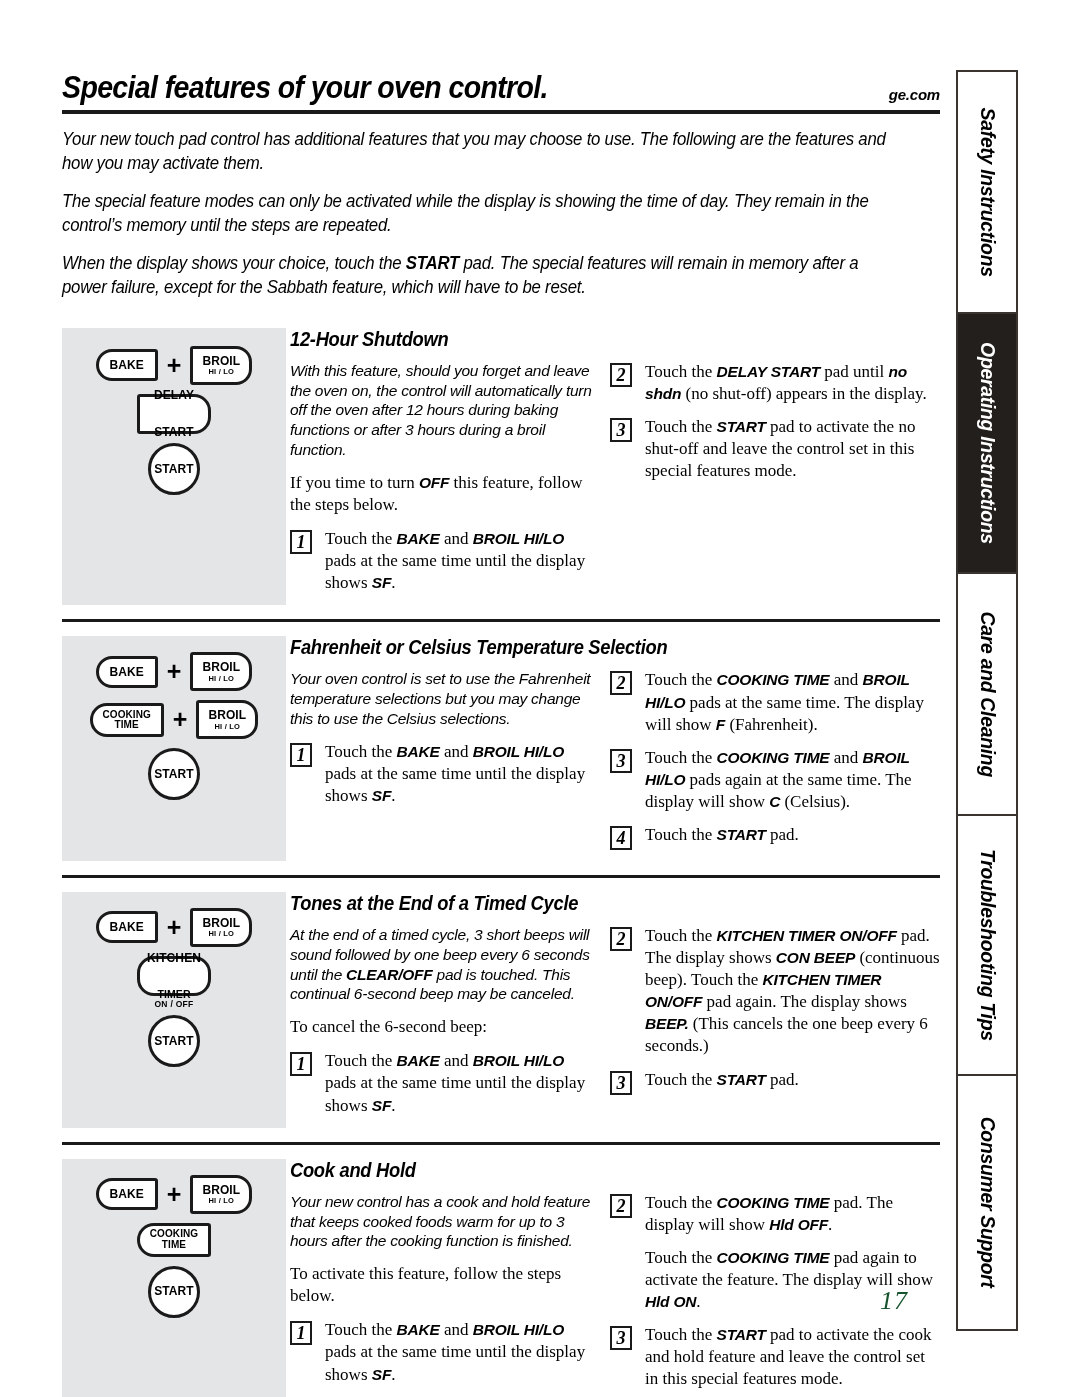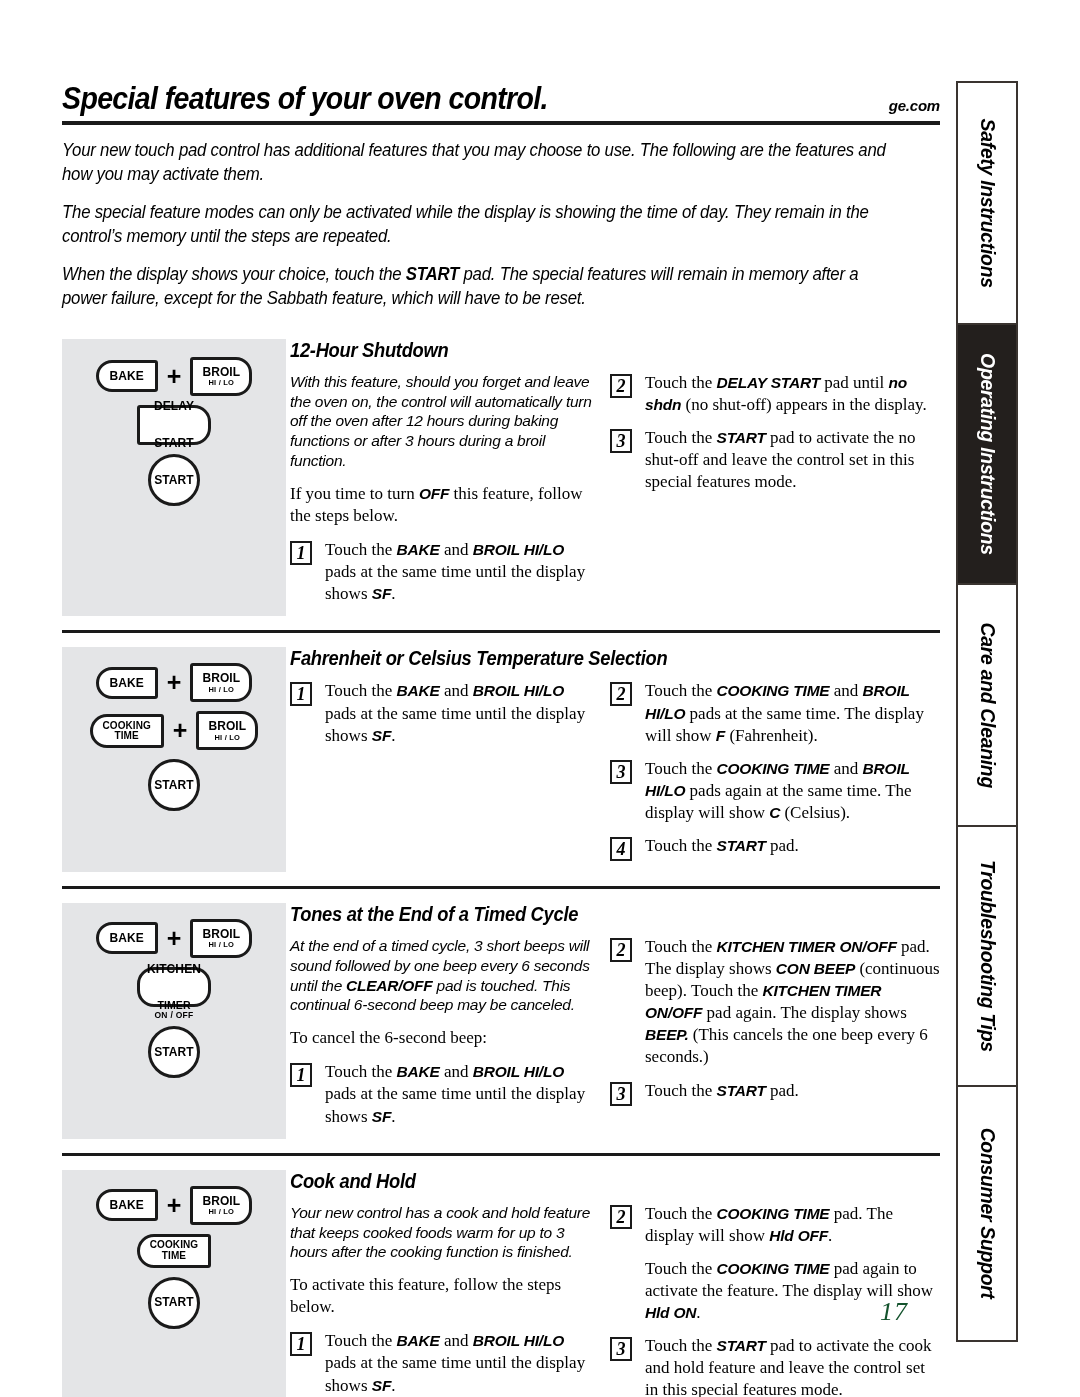--- a/index.html
+++ b/index.html
@@ -4,21 +4,21 @@
 <style>
   html,body{margin:0;padding:0;}
   body{
     width:1080px;height:1397px;
     background:#ffffff;
     font-family:"Liberation Sans", sans-serif;
     color:#000;
     position:relative;
     overflow:hidden;
   }
-  .page{position:absolute;inset:0;margin-top:11px;}
+  .page{position:absolute;inset:0;}
 
   
   .main{
     position:absolute;left:62px;top:70px;width:878px;
   }
   .hdr{
     position:relative;
     display:flex;align-items:flex-end;justify-content:space-between;
     padding-bottom:4px;
     border-bottom:4px solid #1a1a1a;
@@ -318,20 +318,21 @@
           <div class="pad pad-round">
               <span class="l1">START</span>
             </div>
         </div>
       </div>
 
       <div class="sectionbody">
         <h2 class="ftitle">Fahrenheit or Celsius Temperature Selection</h2>
         <div class="cols">
           <div class="colL">
+            <p class="ital">Your oven control is set to use the Fahrenheit temperature selections but you may change this to use the Celsius selections.</p>
             <div class="step">
               <div class="stepnum">1</div>
               <div class="steptext"><span>Touch the </span><b>BAKE</b><span> and </span><b>BROIL HI/LO</b><span> pads at the same time until the display shows </span><b>SF</b><span>.</span></div>
             </div>
           </div>
           <div class="colR">
             <div class="step">
               <div class="stepnum">2</div>
               <div class="steptext"><span>Touch the </span><b>COOKING TIME</b><span> and </span><b>BROIL HI/LO</b><span> pads at the same time. The display will show </span><b>F</b><span> (Fahrenheit).</span></div>
             </div>

